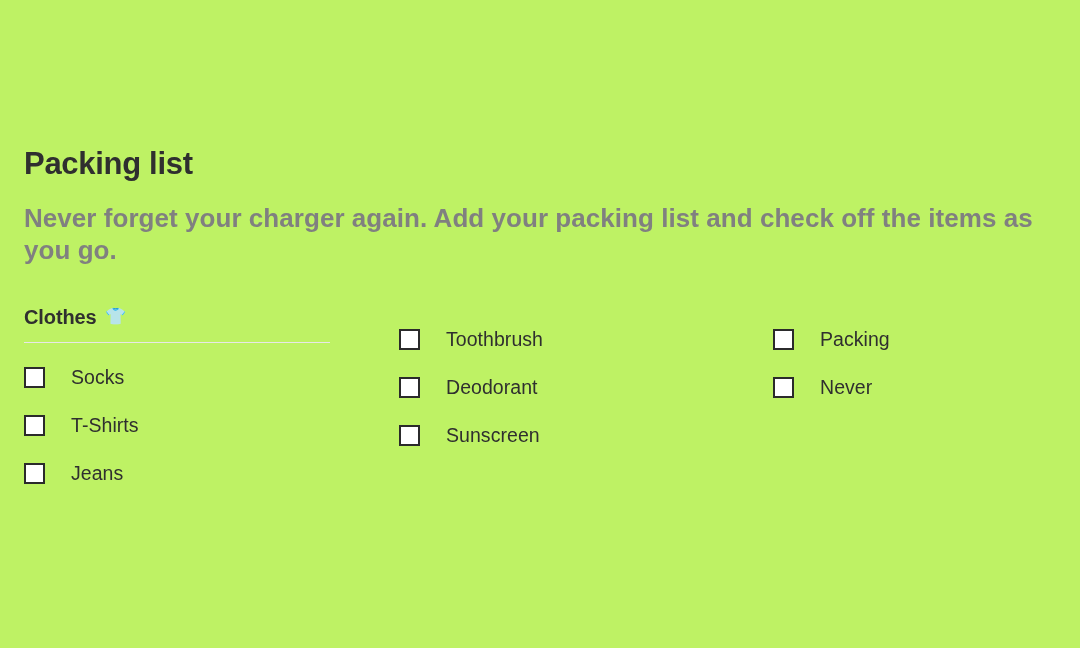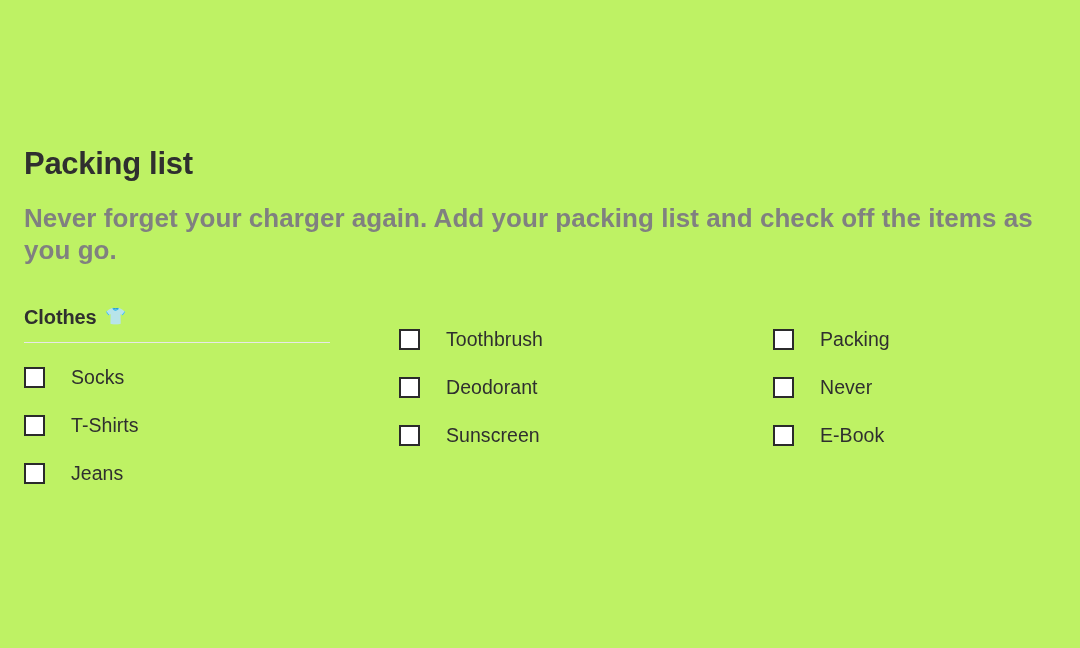--- a/index.html
+++ b/index.html
@@ -174,21 +174,17 @@
     <div class="column">
       <ul class="checklist">
         <li class="check-item">
           <span class="checkbox"></span>
           <span class="check-label">Packing</span>
         </li>
         <li class="check-item">
           <span class="checkbox"></span>
           <span class="check-label">Never</span>
         </li>
-        <li class="check-item">
-          <span class="checkbox"></span>
-          <span class="check-label">E-Book</span>
-        </li>
       </ul>
     </div>
 
   </div>
 </div>
 
 </body></html>

